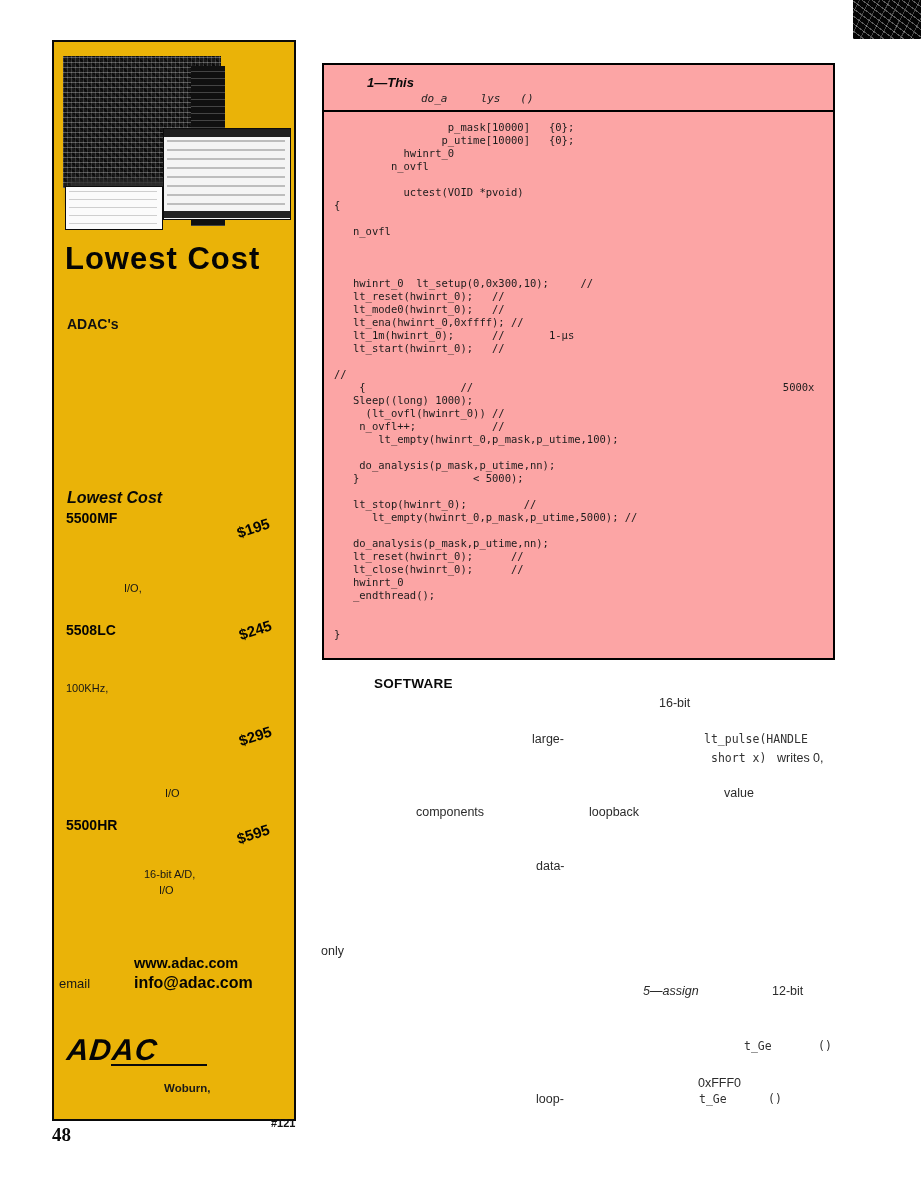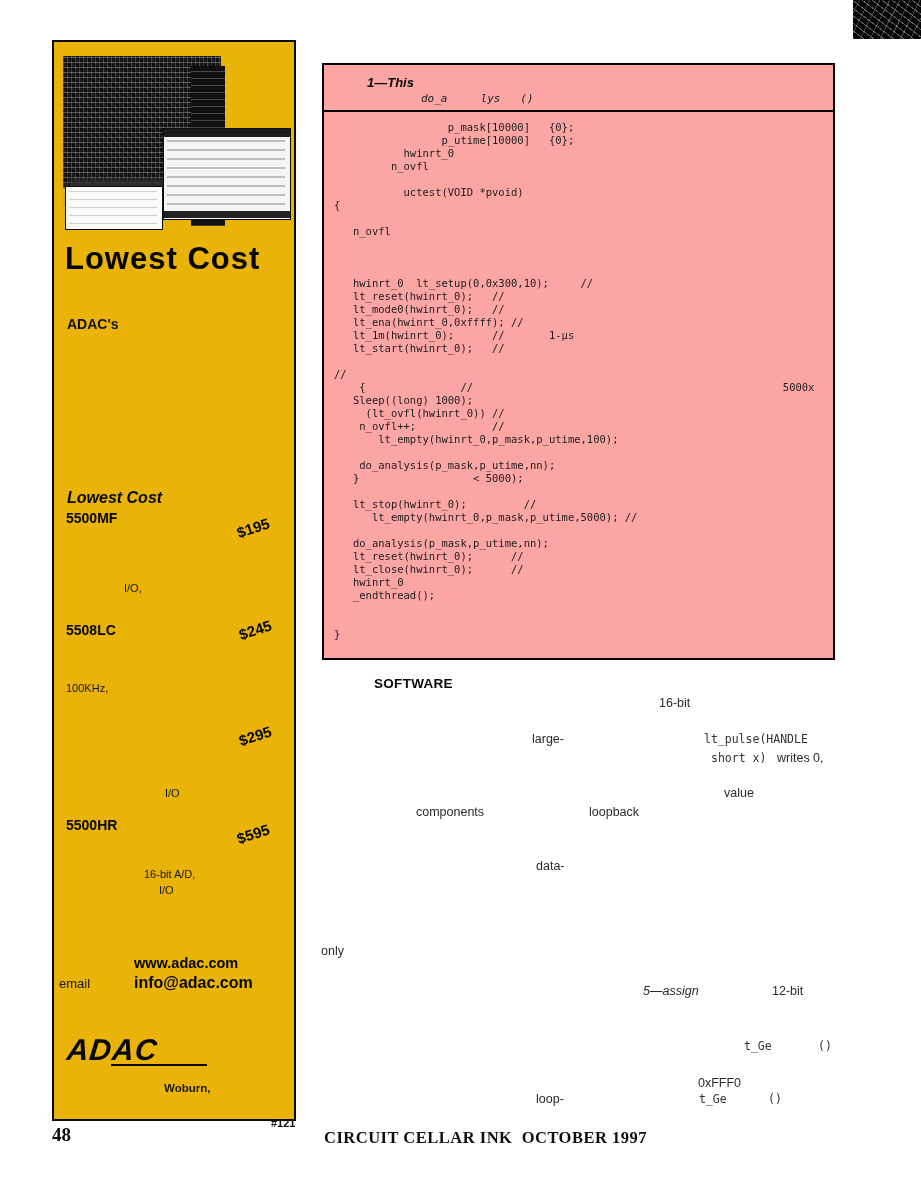--- a/index.html
+++ b/index.html
@@ -181,15 +181,14 @@
   <span class="frag" style="left:643px;top:984px;font-style:italic;">5—assign</span>
   <span class="frag" style="left:772px;top:984px;">12-bit</span>
   <span class="frag mono" style="left:744px;top:1039px;">t_Ge</span>
   <span class="frag mono" style="left:818px;top:1039px;">()</span>
   <span class="frag" style="left:698px;top:1076px;">0xFFF0</span>
   <span class="frag" style="left:536px;top:1092px;">loop-</span>
   <span class="frag mono" style="left:699px;top:1092px;">t_Ge</span>
   <span class="frag mono" style="left:768px;top:1092px;">()</span>
 
   <div class="page-number">48</div>
-  <div class="mag-title">CIRCUIT CELLAR INK  OCTOBER 1997</div>
 
 </div>
 
 </body></html>

